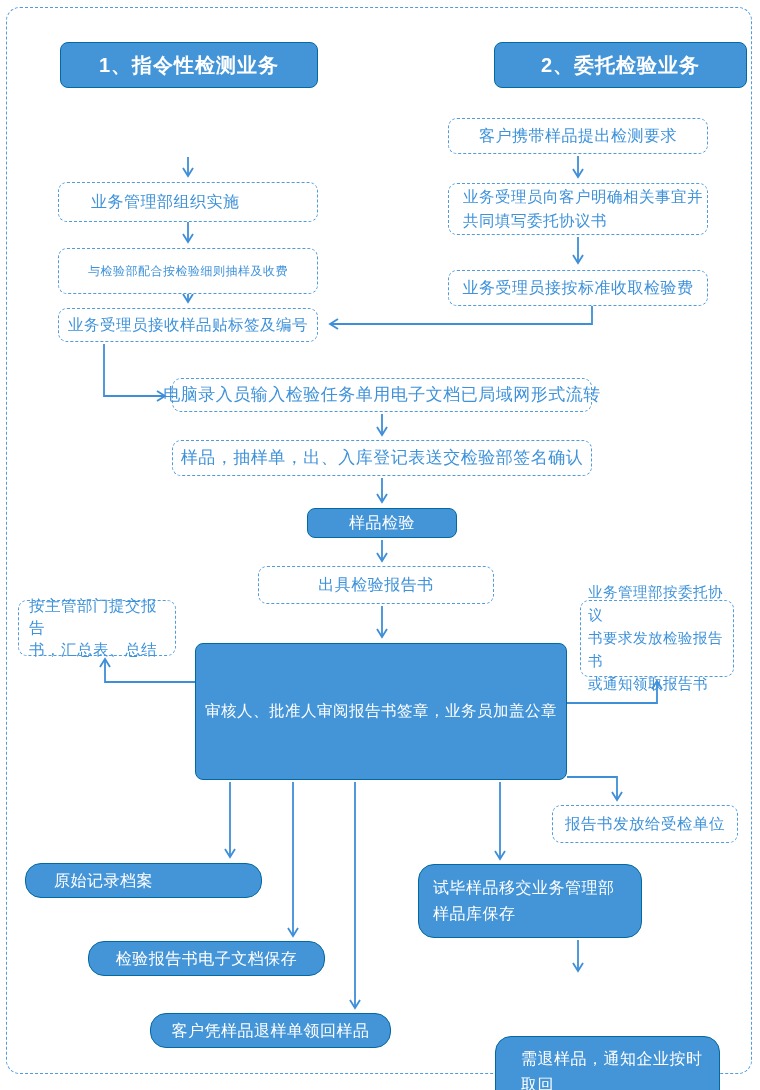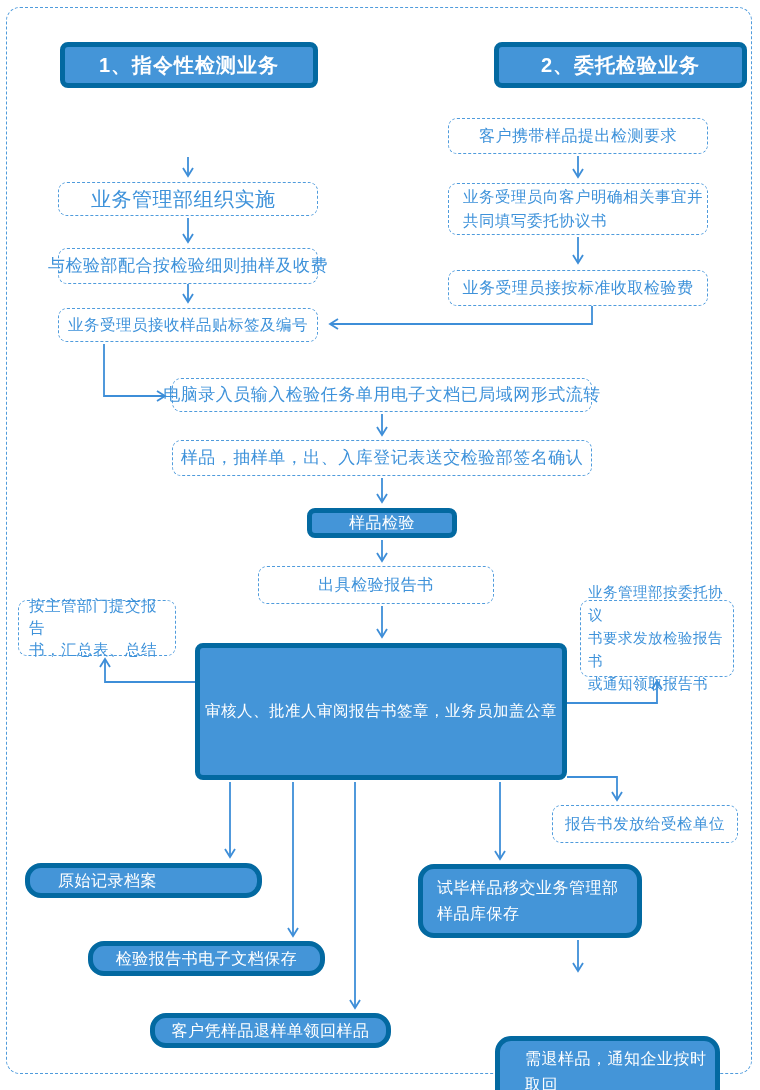--- a/index.html
+++ b/index.html
@@ -16,21 +16,21 @@
   .node {
     position:absolute; box-sizing:border-box; display:flex;
     align-items:center; justify-content:center; text-align:center;
     line-height:1.35; letter-spacing:0.5px;
   }
   .dashed {
     background:#ffffff; border:1.5px dashed #4f9bdc; border-radius:9px;
     color:#3e92da;
   }
   .solid {
-    background:#4495d8; border:5px solid #0369a1; border-radius:8px;
+    background:#4495d8; border:1px solid #0369a1; border-radius:8px;
     color:#ffffff;
   }
   .round16 { border-radius:16px; }
   .title { font-size:20px; font-weight:bold; letter-spacing:1px; }
   .left-align { justify-content:flex-start; text-align:left; }
   .pre { white-space:pre-line; }
   .nowrap { white-space:nowrap; }
 </style>
 </head>
 <body>
@@ -61,22 +61,22 @@
     <line x1="230" y1="782" x2="230" y2="857" marker-end="url(#ah)"></line>
     <line x1="293" y1="782" x2="293" y2="936" marker-end="url(#ah)"></line>
     <line x1="355" y1="782" x2="355" y2="1008" marker-end="url(#ah)"></line>
     <line x1="500" y1="782" x2="500" y2="859" marker-end="url(#ah)"></line>
     <line x1="578" y1="940" x2="578" y2="971" marker-end="url(#ah)"></line>
   </svg>
 
   <div class="node solid title nowrap" style="left:60px; top:42px; width:258px; height:46px;">1、指令性检测业务</div>
   <div class="node solid title nowrap" style="left:450px; top:42px; width:253px; height:46px;margin-left:44px;">2、委托检验业务</div>
 
-  <div class="node dashed nowrap left-align" style="left:58px; top:182px; width:260px; height:34px; font-size:20px; padding-left:32px;">业务管理部组织实施</div>
-  <div class="node dashed nowrap" style="left:58px; top:248px; width:260px; height:36px; font-size:17px;">与检验部配合按检验细则抽样及收费</div>
+  <div class="node dashed nowrap left-align" style="left:58px; top:182px; width:260px; height:40px; font-size:16px; padding-left:32px;">业务管理部组织实施</div>
+  <div class="node dashed nowrap" style="left:58px; top:248px; width:260px; height:46px; font-size:12px;">与检验部配合按检验细则抽样及收费</div>
   <div class="node dashed nowrap" style="left:58px; top:308px; width:260px; height:34px; font-size:15.5px;">业务受理员接收样品贴标签及编号</div>
 
   <div class="node dashed nowrap" style="left:448px; top:118px; width:260px; height:36px; font-size:16px;">客户携带样品提出检测要求</div>
   <div class="node dashed pre left-align" style="left:448px; top:183px; width:260px; height:52px; font-size:15.5px; line-height:24px; padding-left:14px;">业务受理员向客户明确相关事宜并
 共同填写委托协议书</div>
   <div class="node dashed nowrap" style="left:448px; top:270px; width:260px; height:36px; font-size:16px;">业务受理员接按标准收取检验费</div>
 
   <div class="node dashed nowrap" style="left:172px; top:378px; width:420px; height:34px; font-size:17px;">电脑录入员输入检验任务单用电子文档已局域网形式流转</div>
   <div class="node dashed nowrap" style="left:172px; top:440px; width:420px; height:36px; font-size:17px;">样品，抽样单，出、入库登记表送交检验部签名确认</div>
   <div class="node solid nowrap" style="left:307px; top:508px; width:150px; height:30px; font-size:16px;">样品检验</div>

